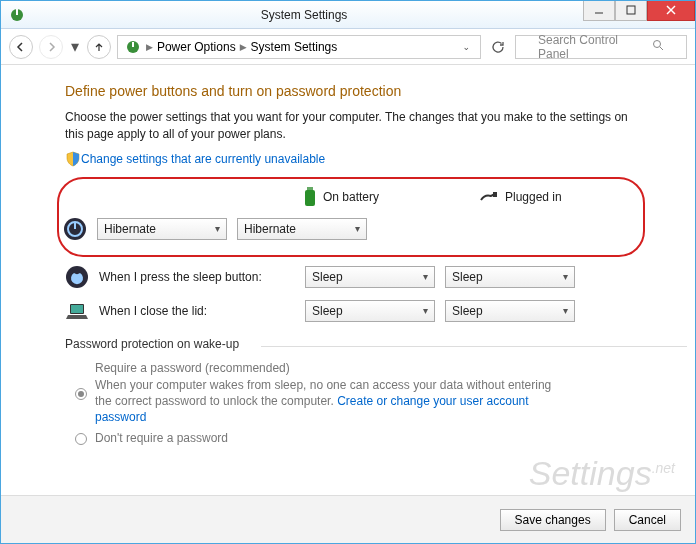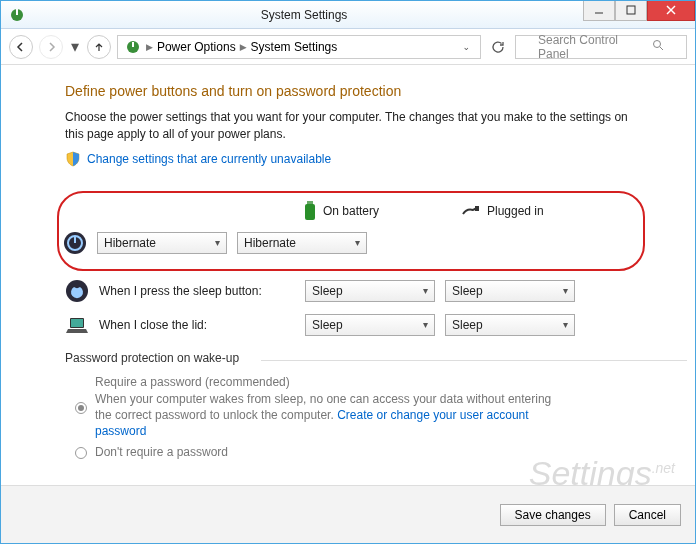--- a/index.html
+++ b/index.html
@@ -18,42 +18,42 @@
 .crumb-icon { width: 18px; height: 18px; }
 .breadcrumb { flex: 1; display: flex; align-items: center; height: 24px; border: 1px solid #ccc; padding: 0 6px; font-size: 12px; gap: 4px; background:#fff;}
 .breadcrumb .sep { color: #777; font-size:9px;}
 .crumb-drop { margin-left:auto; color:#555; font-size:9px; padding:0 4px;}
 .refresh { width: 22px; height: 22px; display: flex; align-items: center; justify-content: center; color:#555;}
 .search { width: 172px; height: 24px; border: 1px solid #ccc; display: flex; align-items: center; padding: 0 22px; font-size: 12px; color: #888; background:#fff;}
 .search-ico { margin-left: auto; color:#888;}
 .content { padding: 18px 64px 0 64px; font-size: 12px; color: #222; }
 .heading { color: #a16207; font-size: 14px; font-weight: 400; margin-bottom: 10px; }
 .desc { font-size: 12px; margin-bottom: 8px; line-height:1.4;}
-.shield-row { display:flex; align-items:center; gap:6px; margin-bottom:28px;}
+.shield-row { display:flex; align-items:center; gap:0; margin-bottom:14px;}
 .link { color: #0066cc; cursor: pointer; }
 .group-label { font-size: 12px; color: #333; padding: 0 0 4px 0; position:relative;}
 .group-label::after { content:""; position:absolute; left:calc(100% - 360px); right:-56px; top:50%; border-top:1px solid #ddd;}
 .fieldset { margin-bottom: 10px; }
-.col-headers { display: flex; padding-left: 240px; gap: 24px; margin: 6px 0 8px; align-items:center;}
+.col-headers { display: flex; padding-left: 240px; gap: 42px; margin: 6px 0 8px; align-items:center;}
 .col-head { display: flex; align-items: center; gap: 6px; width: 134px; font-size:12px;}
 .row { display: flex; align-items: center; height: 28px; gap: 10px; margin-bottom:6px;}
 .row-icon { width: 24px; height: 24px; }
 .row-label { width: 196px; font-size: 12px; }
 .select { width: 130px; height: 22px; border: 1px solid #aaa; background: linear-gradient(#fff,#eee); display: flex; align-items: center; padding: 0 6px; font-size: 12px; position:relative;text-align:center;}
 .select::after { content:"▾"; position:absolute; right:6px; color:#555; font-size:10px;}
 .highlight-ring { border: 2px solid #d42020; border-radius: 26px; padding: 2px 10px 6px 4px; margin:-4px -14px 6px -8px;}
 .radio-row { display:flex; align-items:center; gap:8px; padding-left:10px; margin-top:6px;}
 .radio { width:12px; height:12px; border:1px solid #999; border-radius:50%; margin-top:2px; position:relative; flex-shrink:0;}
 .radio.checked::after { content:""; position:absolute; inset:2px; border-radius:50%; background:#888;}
 .radio-body { font-size:12px; }
 .radio-title { color:#777; }
 .radio-desc { color:#777; max-width:470px; line-height:1.35; margin-top:2px;}
 .watermark { position:absolute; right:20px; bottom:50px; font-size:34px; color:#ccc; font-style:italic; font-family:Georgia,serif; opacity:.7; pointer-events:none;}
 .watermark .net { font-size:14px; vertical-align:super;}
-.footer { position:absolute; bottom:0; left:0; right:0; height:58px; border-top:1px solid #ddd; display:flex; align-items:center; justify-content:flex-end; gap:8px; padding-right:14px; background:#f3f3f3;}
+.footer { position:absolute; bottom:0; left:0; right:0; height:48px; border-top:1px solid #ddd; display:flex; align-items:center; justify-content:flex-end; gap:8px; padding-right:14px; background:#f3f3f3;}
 .btn { height:22px; padding:0 14px; font-size:12px; border:1px solid #aaa; background:linear-gradient(#fff,#e8e8e8); display:flex; align-items:center;}
 .group2 { margin-top:12px;}
 .group2 .group-label::after { left:calc(100% - 370px);}
 </style>
 </head>
 <body>
 
 <div class="titlebar">
   <svg class="titlebar-icon" viewBox="0 0 16 16">
       <circle cx="8" cy="8" r="6" fill="#3a8f3a"></circle>

